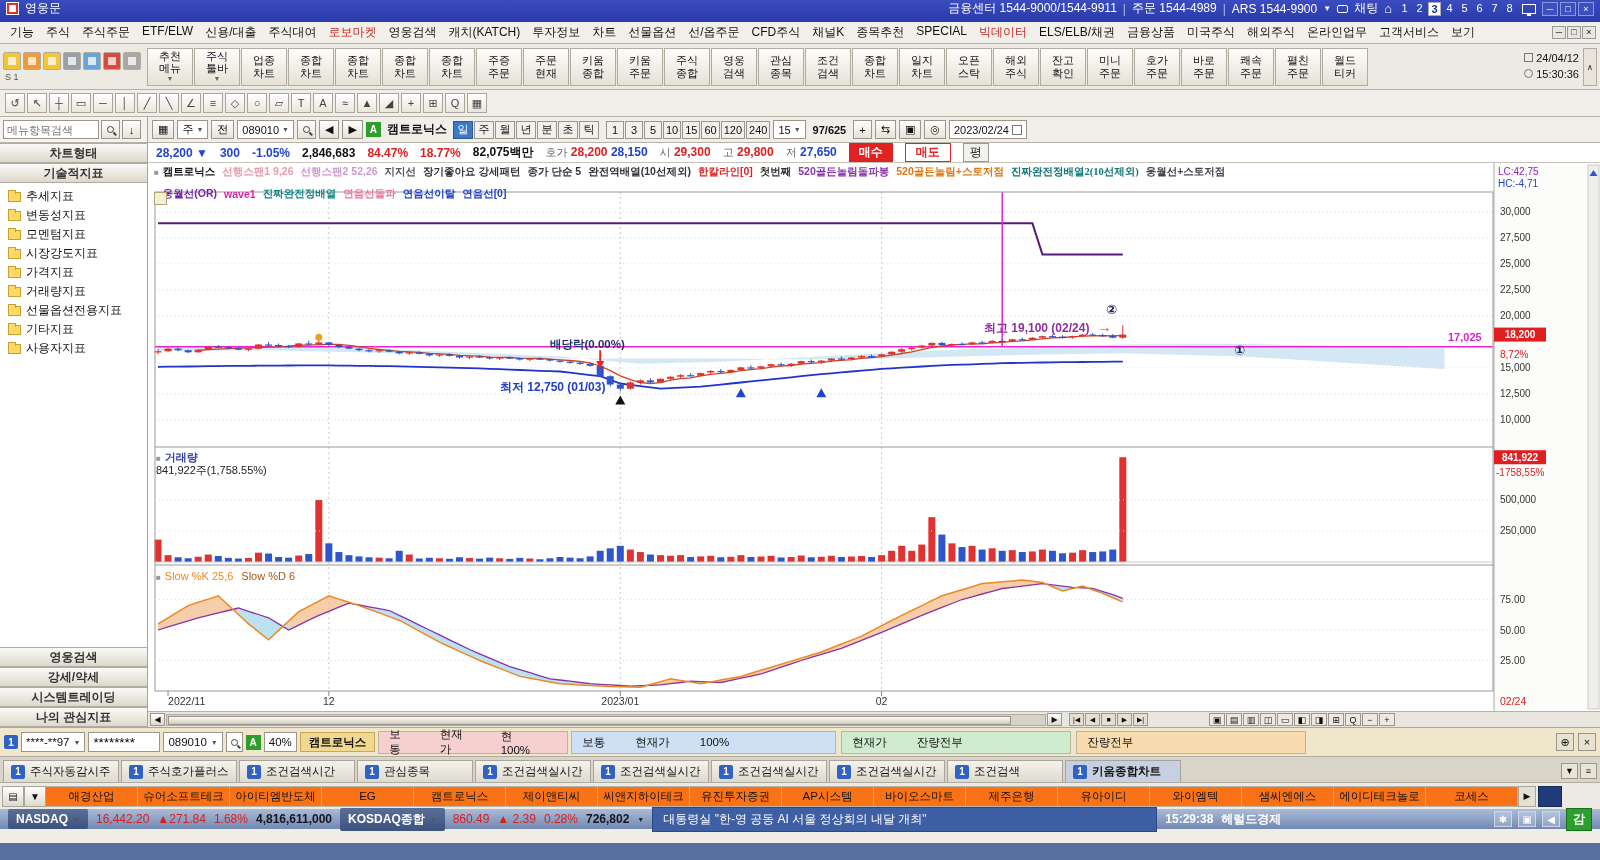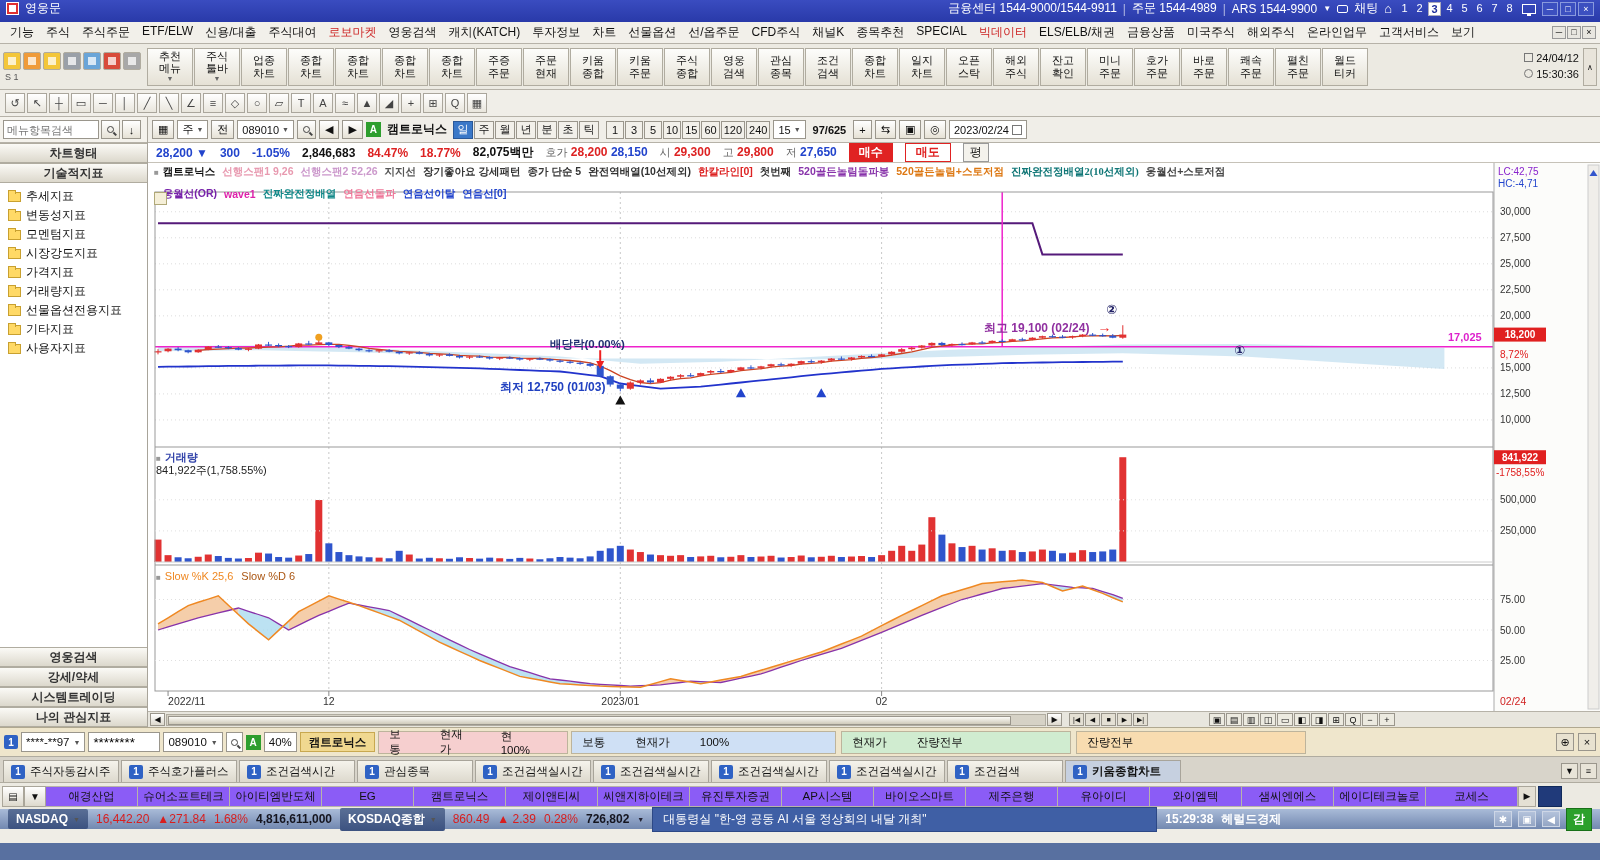--- a/index.html
+++ b/index.html
@@ -123,21 +123,21 @@
 .ob-ic{width:18px;height:18px;border:1px solid #9a968c;background:#e8e2d0;display:flex;align-items:center;justify-content:center;font-size:11px}
 
 .tabbar{left:0;top:756px;width:1600px;height:26px;background:#d8d4ca;border-top:1px solid #b0aca0;display:flex;align-items:flex-end;gap:2px;padding:2px 3px 0}
 .tab{height:22px;min-width:116px;border:1px solid #a8a49a;border-bottom:none;background:linear-gradient(#f5f3ec,#ddd9cd);display:flex;align-items:center;gap:5px;padding:0 7px;font-size:11.5px;cursor:default}
 .tab.active{background:#c6d0e0;font-weight:bold}
 .tab-right{margin-left:auto;display:flex;gap:2px;padding-bottom:3px}
 .tab-right span{width:17px;height:16px;border:1px solid #9a968c;background:#e8e4d8;font-size:9px;display:flex;align-items:center;justify-content:center}
 
 .stocklist{left:0;top:782px;width:1600px;height:27px;background:#eceae2;border-top:1px solid #b0aca0;display:flex;align-items:center;gap:0;padding:0 2px}
 .sl-ic{width:22px;height:21px;border:1px solid #aaa69a;background:linear-gradient(#fff,#ddd9cd);font-size:10px;display:flex;align-items:center;justify-content:center}
-.sl-cell{width:92px;height:21px;border:1px solid #b8b4aa;border-left:none;background:#8b5cf6;font-size:11.5px;display:flex;align-items:center;justify-content:center;overflow:hidden;white-space:nowrap;cursor:default}
+.sl-cell{width:92px;height:21px;border:1px solid #b8b4aa;border-left:none;background:#f97316;font-size:11.5px;display:flex;align-items:center;justify-content:center;overflow:hidden;white-space:nowrap;cursor:default}
 .sl-more{width:18px;height:21px;border:1px solid #aaa69a;background:#e4e0d4;display:flex;align-items:center;justify-content:center;font-size:9px}
 .sl-dark{width:24px;height:21px;background:#203a7a;border:1px solid #102a5a;margin-left:2px}
 
 .statusbar{left:0;top:809px;width:1600px;height:20px;background:linear-gradient(#a9bbd8,#7288b0);display:flex;align-items:center;gap:8px;padding:0 8px;font-size:12px}
 .idx-chip{background:linear-gradient(#5a6f96,#3c5280);color:#fff;padding:3px 8px;border-radius:2px;display:flex;align-items:center;gap:5px;font-weight:bold}
 .sb-red{color:#d81e1e;font-weight:normal}
 .sb-blk{color:#15151f;font-weight:bold}
 .news{background:#3f5fa5;border:1px solid #2c4886;color:#fff;padding:3px 10px;width:505px;overflow:hidden;white-space:nowrap}
 .sb-time,.sb-src{color:#fff;font-weight:bold}
 .sb-icons{margin-left:auto;display:flex;align-items:center;gap:6px;color:#fff}

